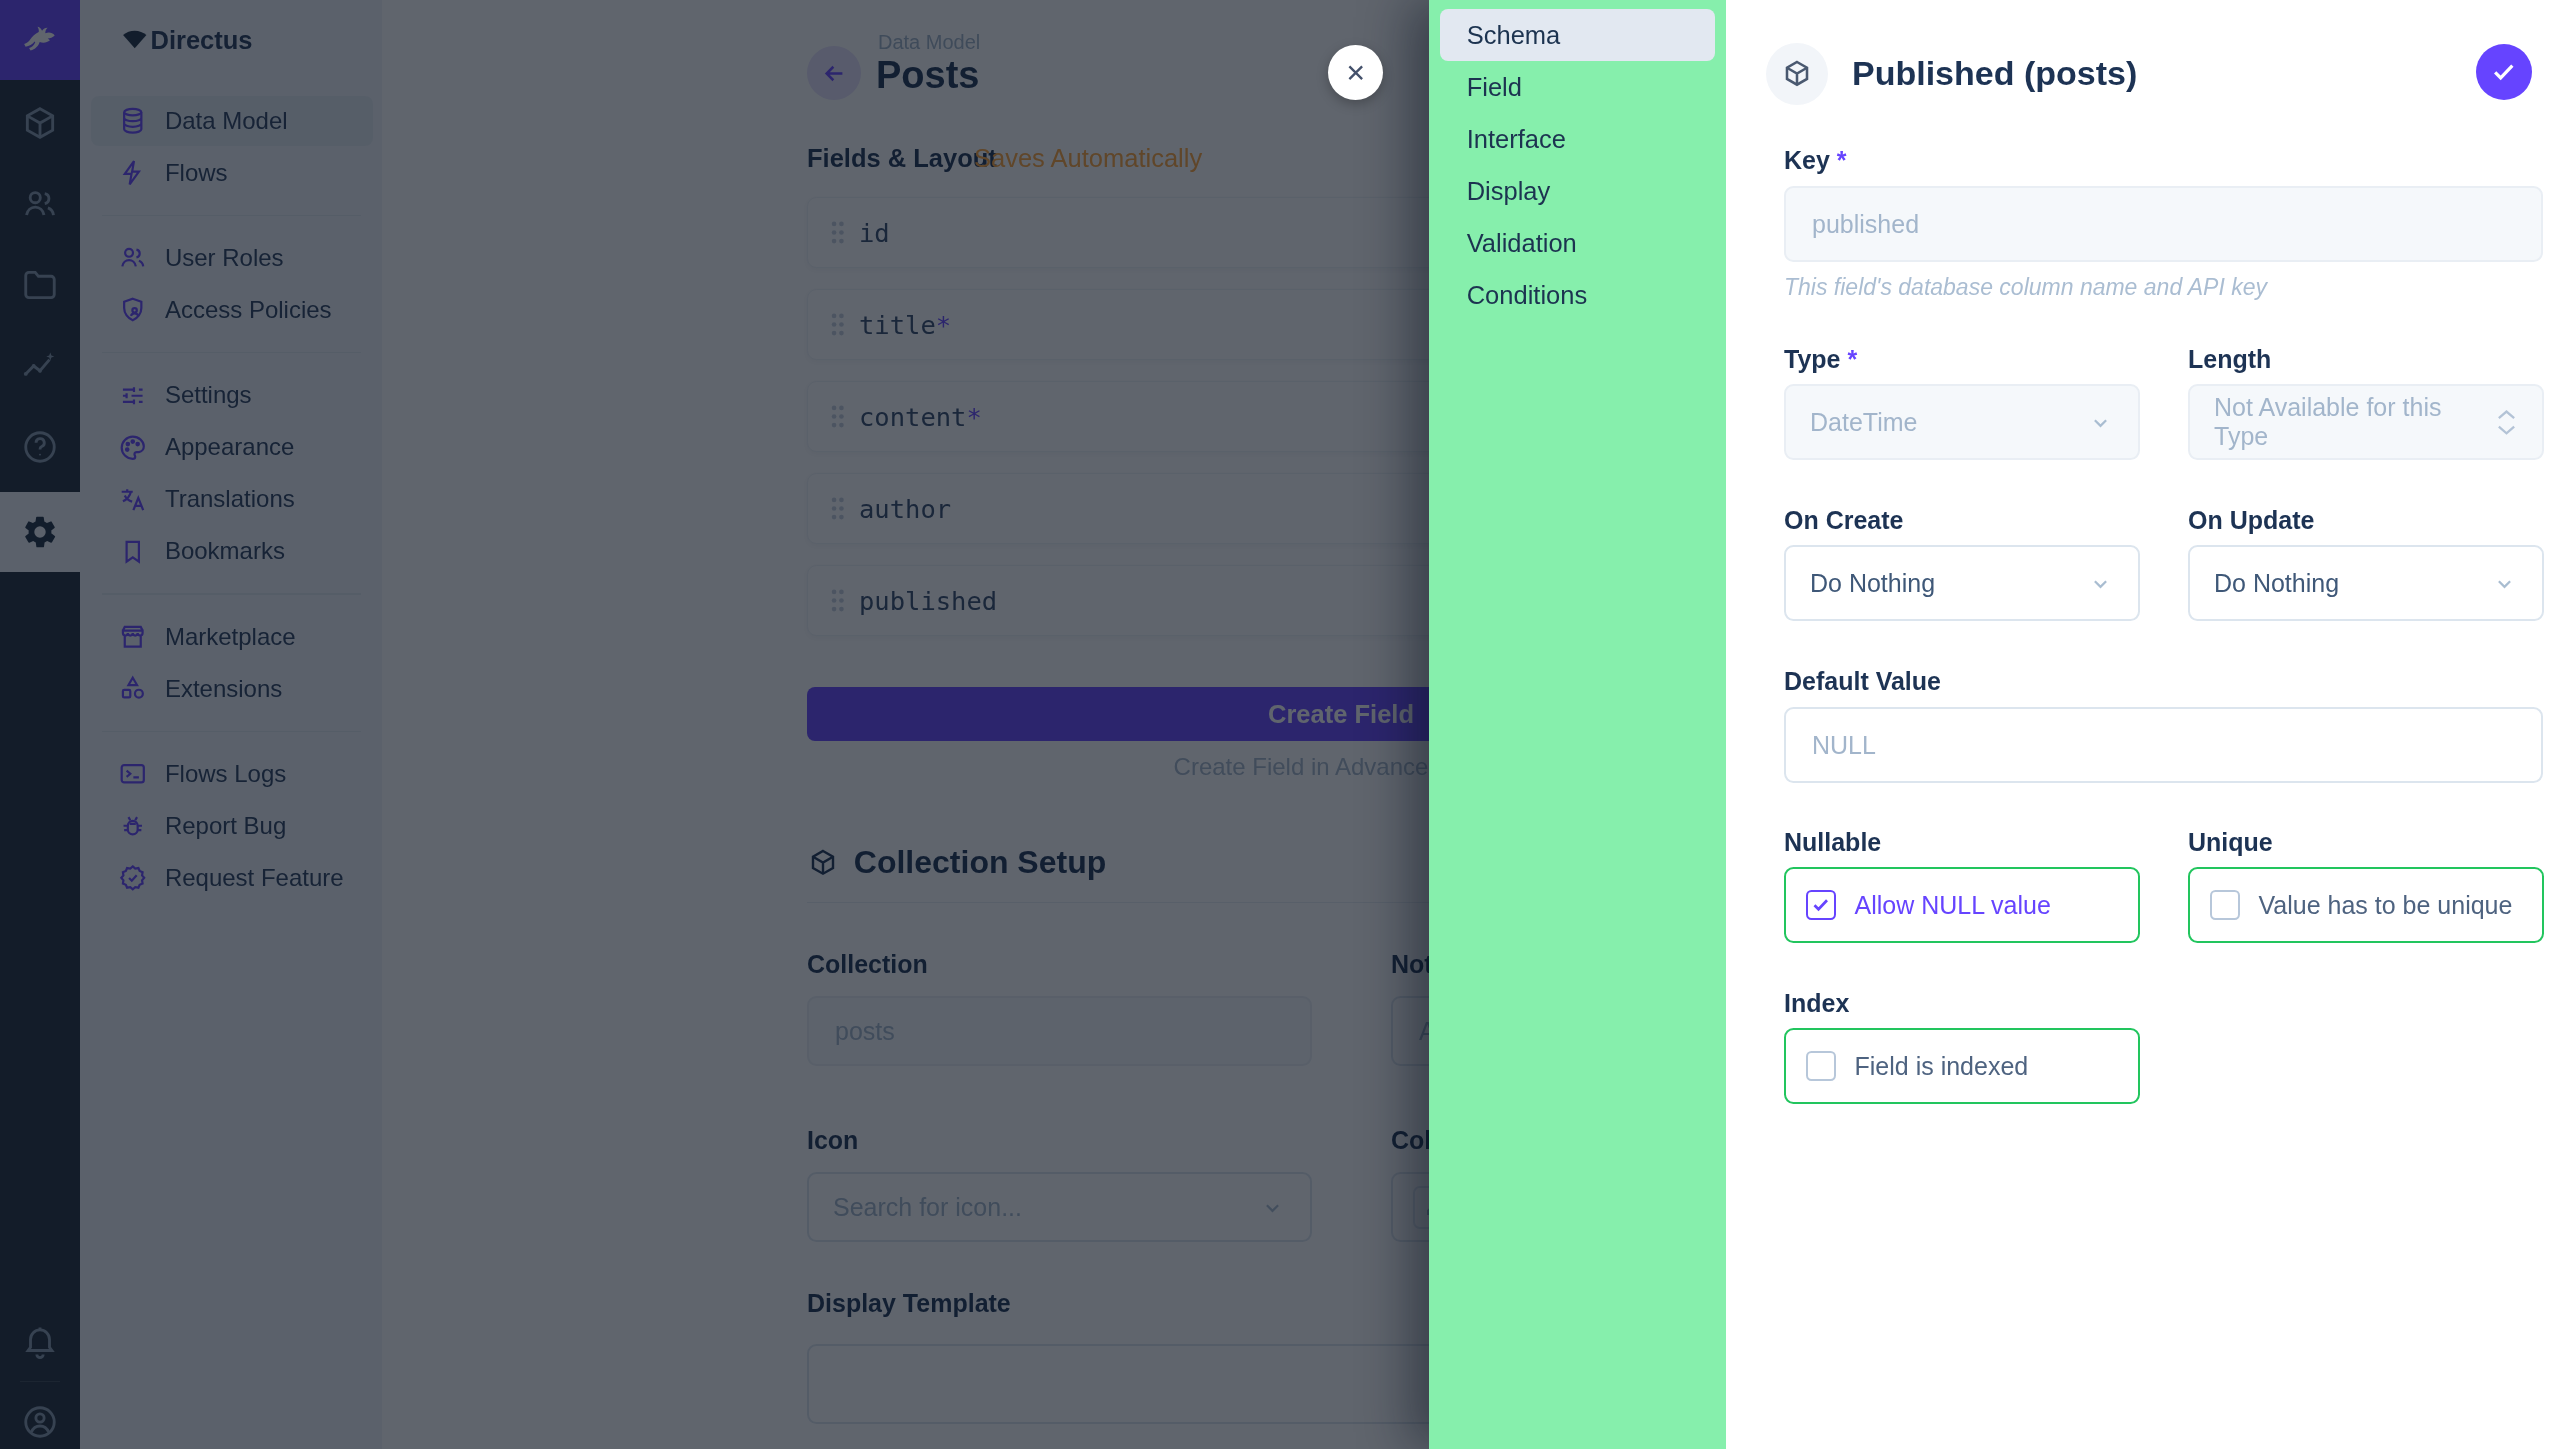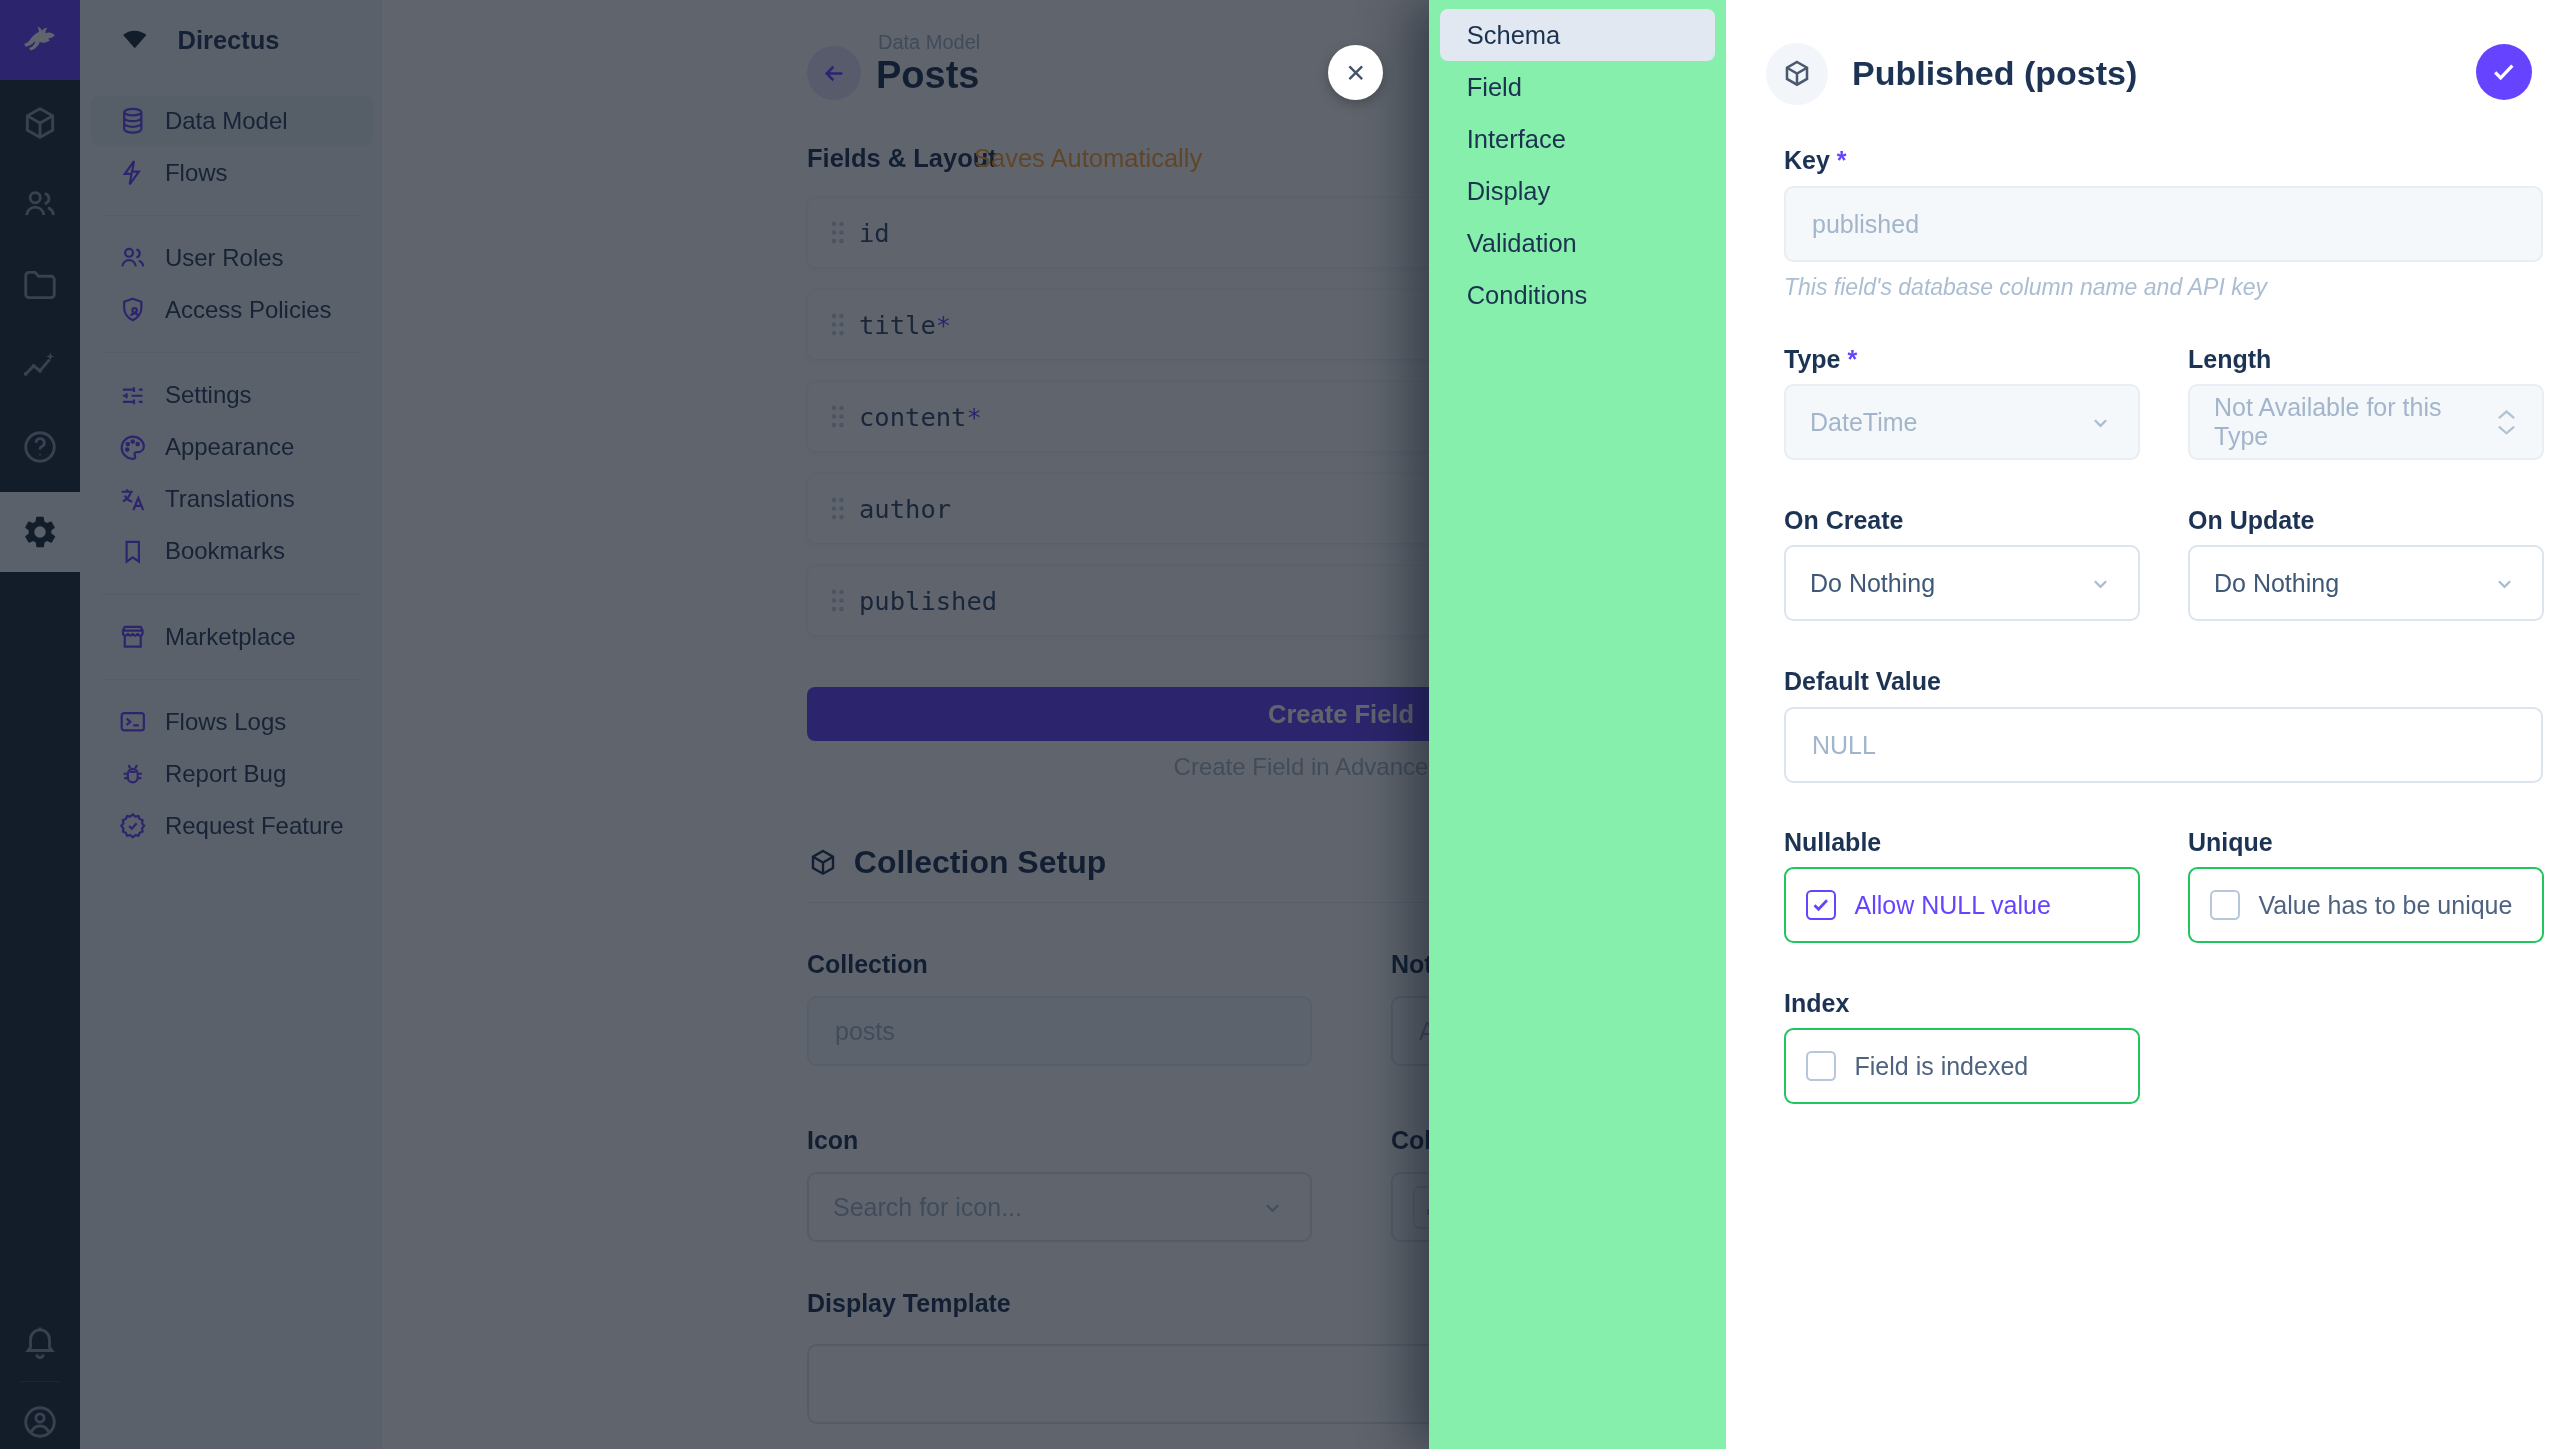--- a/index.html
+++ b/index.html
@@ -11,21 +11,21 @@
 
   
   #module-bar{left:0;top:0;width:80px;height:1449px;background:#1e2b3a;}
   .mod-btn{width:80px;height:80px;display:flex;align-items:center;justify-content:center;color:#8699ad;}
   .mod-btn svg{width:38px;height:38px;}
   #logo-cell{background:#6644ff;color:#fff;}
   #gear-cell{background:#f0f4f9;color:#1d2e42;}
 
   
   #nav-panel{left:80px;top:0;width:302px;height:1449px;background:#f0f4f9;}
-  #project-header{display:flex;align-items:center;gap:28px;height:80px;padding-left:40px;color:#1d2e42;}
+  #project-header{display:flex;align-items:center;gap:1px;height:80px;padding-left:40px;color:#1d2e42;}
   #project-header svg{width:29.5px;height:29.5px;}
   #project-name{font-size:25.5px;font-weight:700;color:#24395a;}
   .nav-list{padding-top:14.8px;}
   .nav-item{position:relative;height:52px;display:flex;align-items:center;gap:17.4px;padding-left:38px;color:#2a3f5e;font-size:24px;}
   .nav-item svg{width:29.5px;height:29.5px;color:#6644ff;flex:0 0 auto;}
   .nav-item.active::before{content:"";position:absolute;left:10.7px;right:9.4px;top:1.3px;bottom:1.3px;background:#e2e9f1;border-radius:8px;}
   .nav-item span,.nav-item svg{position:relative;}
   .nav-divider{height:1.3px;background:#dfe6ee;margin:16px 21.5px;}
 
   
@@ -239,20 +239,28 @@
         </svg>
       <span>Bookmarks</span>
     </div>
     <div class="nav-divider"></div>
     <div class="nav-item">
       <svg viewBox="0 0 24 24" fill="none" stroke="currentColor" stroke-width="1.8">
           <path d="M4 7l1.5-3h13L20 7M4 7v2a2 2 0 0 0 4 0 2 2 0 0 0 4 0 2 2 0 0 0 4 0 2 2 0 0 0 4 0V7zM5.5 11.5V20h13v-8.5"></path>
         </svg>
       <span>Marketplace</span>
     </div>
+    <div class="nav-item">
+      <svg viewBox="0 0 24 24" fill="none" stroke="currentColor" stroke-width="1.8">
+          <path d="M12 3l3.5 6h-7z"></path>
+          <rect x="4" y="13" width="6" height="6" rx="1"></rect>
+          <circle cx="17" cy="16" r="3.2"></circle>
+        </svg>
+      <span>Extensions</span>
+    </div>
     <div class="nav-divider"></div>
     <div class="nav-item">
       <svg viewBox="0 0 24 24" fill="none" stroke="currentColor" stroke-width="1.8">
           <rect x="3" y="5" width="18" height="14" rx="2"></rect>
           <path d="M7 9.5l3 2.5-3 2.5M12.5 15H17"></path>
         </svg>
       <span>Flows Logs</span>
     </div>
     <div class="nav-item">
       <svg viewBox="0 0 24 24" fill="none" stroke="currentColor" stroke-width="1.8">

